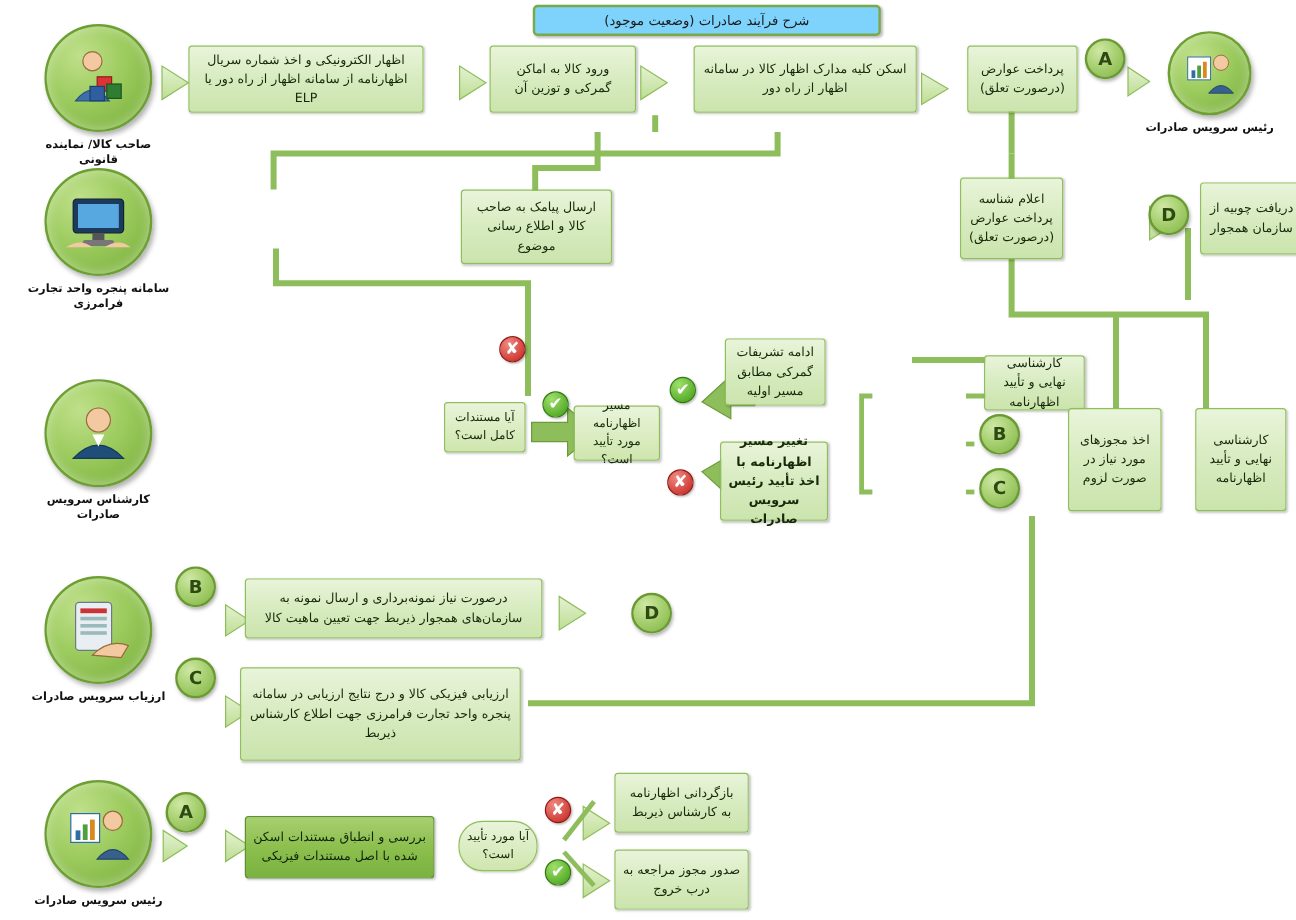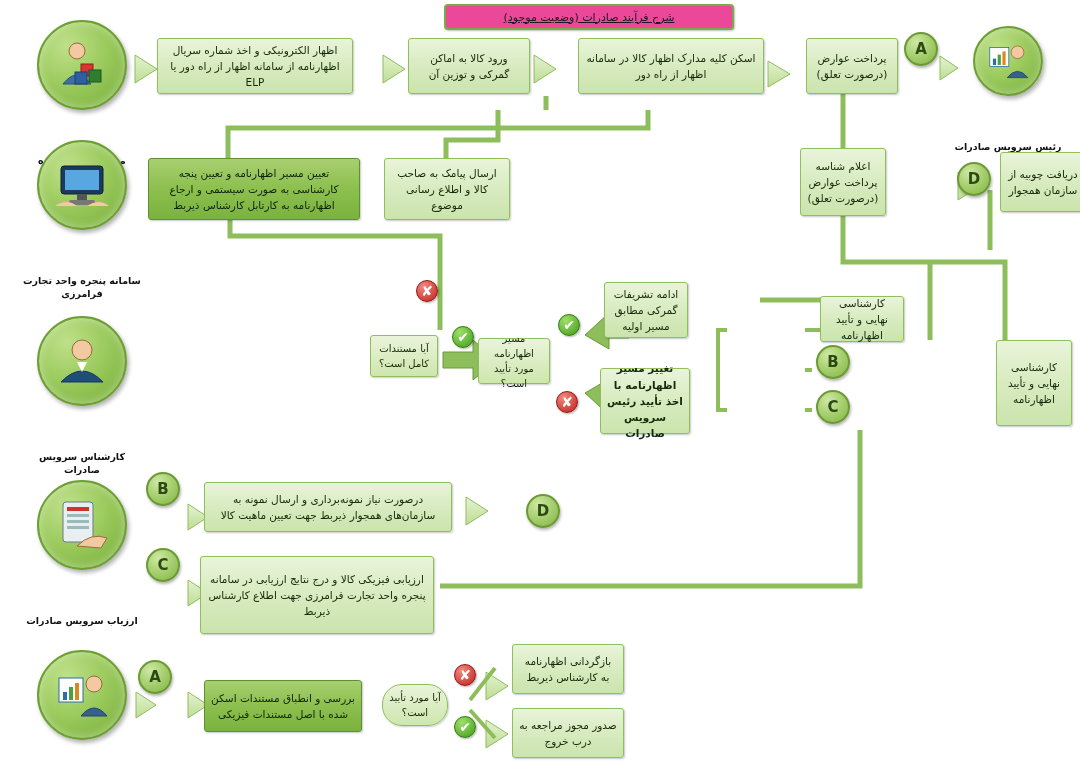--- a/index.html
+++ b/index.html
@@ -8,25 +8,24 @@
     background:#ffffff;
     font-family:"DejaVu Sans","Liberation Sans",sans-serif;
     position:relative;
     overflow:hidden;
   }
   #canvas{position:absolute;left:0;top:0;width:1080px;height:767px;}
   .abs{position:absolute;box-sizing:border-box;}
 
   
   .title-box{
-    border:2px solid #7aa94a;border-radius:4px;background:#ec4899;
+    border:2px solid #7aa94a;border-radius:4px;background:#7dd3fc;
     display:flex;align-items:center;justify-content:center;
     font-size:11px;color:#1a1a1a;text-align:center;
     box-shadow:1px 1px 2px rgba(0,0,0,.25);
-    text-decoration:underline;
   }
 
   
   .pbox{
     border:1px solid #8fbf5a;border-radius:3px;
     background:linear-gradient(180deg,#e9f4da 0%,#d9ecc2 45%,#cbe4ad 100%);
     display:flex;align-items:center;justify-content:center;
     text-align:center;font-size:10.5px;color:#16290a;line-height:1.55;
     padding:3px 6px;box-shadow:1px 1px 2px rgba(0,0,0,.22);
   }
@@ -38,21 +37,21 @@
   
   .decision{
     border:1px solid #8fbf5a;border-radius:3px;
     background:linear-gradient(180deg,#e9f4da,#cfe6ae);
     display:flex;align-items:center;justify-content:center;text-align:center;
     font-size:10px;color:#16290a;line-height:1.5;padding:20px 4px;
     box-shadow:1px 1px 2px rgba(0,0,0,.2);
   }
 
   
-  .lane{display:flex;flex-direction:column;align-items:center;width:120px;gap:40px;}
+  .lane{display:flex;flex-direction:column;align-items:center;width:120px;}
   .avatar{
     width:86px;height:86px;border-radius:50%;
     background:radial-gradient(circle at 32% 28%,#bfe08a 0%,#9ccb5e 45%,#74ab37 100%);
     border:2px solid #6e9f35;
     box-shadow:2px 3px 4px rgba(0,0,0,.3), inset 0 0 10px rgba(255,255,255,.45);
     display:flex;align-items:center;justify-content:center;position:relative;
   }
   .lane-label{
     margin-top:4px;font-size:9.5px;color:#111;text-align:center;line-height:1.4;
     font-weight:bold;
@@ -242,21 +241,20 @@
   <div class="abs pbox" style="left:157px;top:38px;width:196px;height:56px;">اظهار الکترونیکی و اخذ شماره سریال اظهارنامه از سامانه اظهار از راه دور یا ELP</div>
 
   <div class="abs pbox" style="left:408px;top:38px;width:122px;height:56px;">ورود کالا به اماکن گمرکی و توزین آن</div>
 
   <div class="abs pbox" style="left:578px;top:38px;width:186px;height:56px;">اسکن کلیه مدارک اظهار کالا در سامانه اظهار از راه دور</div>
 
   <div class="abs pbox" style="left:806px;top:38px;width:92px;height:56px;">پرداخت عوارض (درصورت تعلق)</div>
 
   <div class="abs conn" style="left:904px;top:32px;">A</div>
 
-  <div class="abs pbox dark" style="left:148px;top:158px;width:212px;height:62px;">تعیین مسیر اظهارنامه و تعیین پنجه کارشناسی به صورت سیستمی و ارجاع اظهارنامه به کارتابل کارشناس ذیربط</div>
 
   <div class="abs pbox" style="left:384px;top:158px;width:126px;height:62px;">ارسال پیامک به صاحب کالا و اطلاع رسانی موضوع</div>
 
   <div class="abs pbox" style="left:800px;top:148px;width:86px;height:68px;">اعلام شناسه پرداخت عوارض (درصورت تعلق)</div>
 
   <div class="abs conn" style="left:957px;top:162px;">D</div>
 
   <div class="abs pbox" style="left:1000px;top:152px;width:86px;height:60px;">دریافت چوبیه از سازمان همجوار</div>
 
 
@@ -272,20 +270,21 @@
 
   <div class="abs pbox" style="left:604px;top:282px;width:84px;height:56px;">ادامه تشریفات گمرکی مطابق مسیر اولیه</div>
 
   <div class="abs pbox" style="left:600px;top:368px;width:90px;height:66px;font-weight:bold;">تغییر مسیر اظهارنامه با اخذ تأیید رئیس سرویس صادرات</div>
 
   <div class="abs conn" style="left:816px;top:345px;">B</div>
   <div class="abs conn" style="left:816px;top:390px;">C</div>
 
   <div class="abs pbox" style="left:820px;top:296px;width:84px;height:46px;">کارشناسی نهایی و تأیید اظهارنامه</div>
 
+  <div class="abs pbox" style="left:890px;top:340px;width:78px;height:86px;">اخذ مجوزهای مورد نیاز در صورت لزوم</div>
 
   <div class="abs pbox" style="left:996px;top:340px;width:76px;height:86px;">کارشناسی نهایی و تأیید اظهارنامه</div>
 
   <div class="abs conn" style="left:146px;top:472px;">B</div>
 
   <div class="abs pbox" style="left:204px;top:482px;width:248px;height:50px;">درصورت نیاز نمونه‌برداری و ارسال نمونه به سازمان‌های همجوار ذیربط جهت تعیین ماهیت کالا</div>
 
   <div class="abs conn" style="left:526px;top:494px;">D</div>
 
   <div class="abs conn" style="left:146px;top:548px;">C</div>

